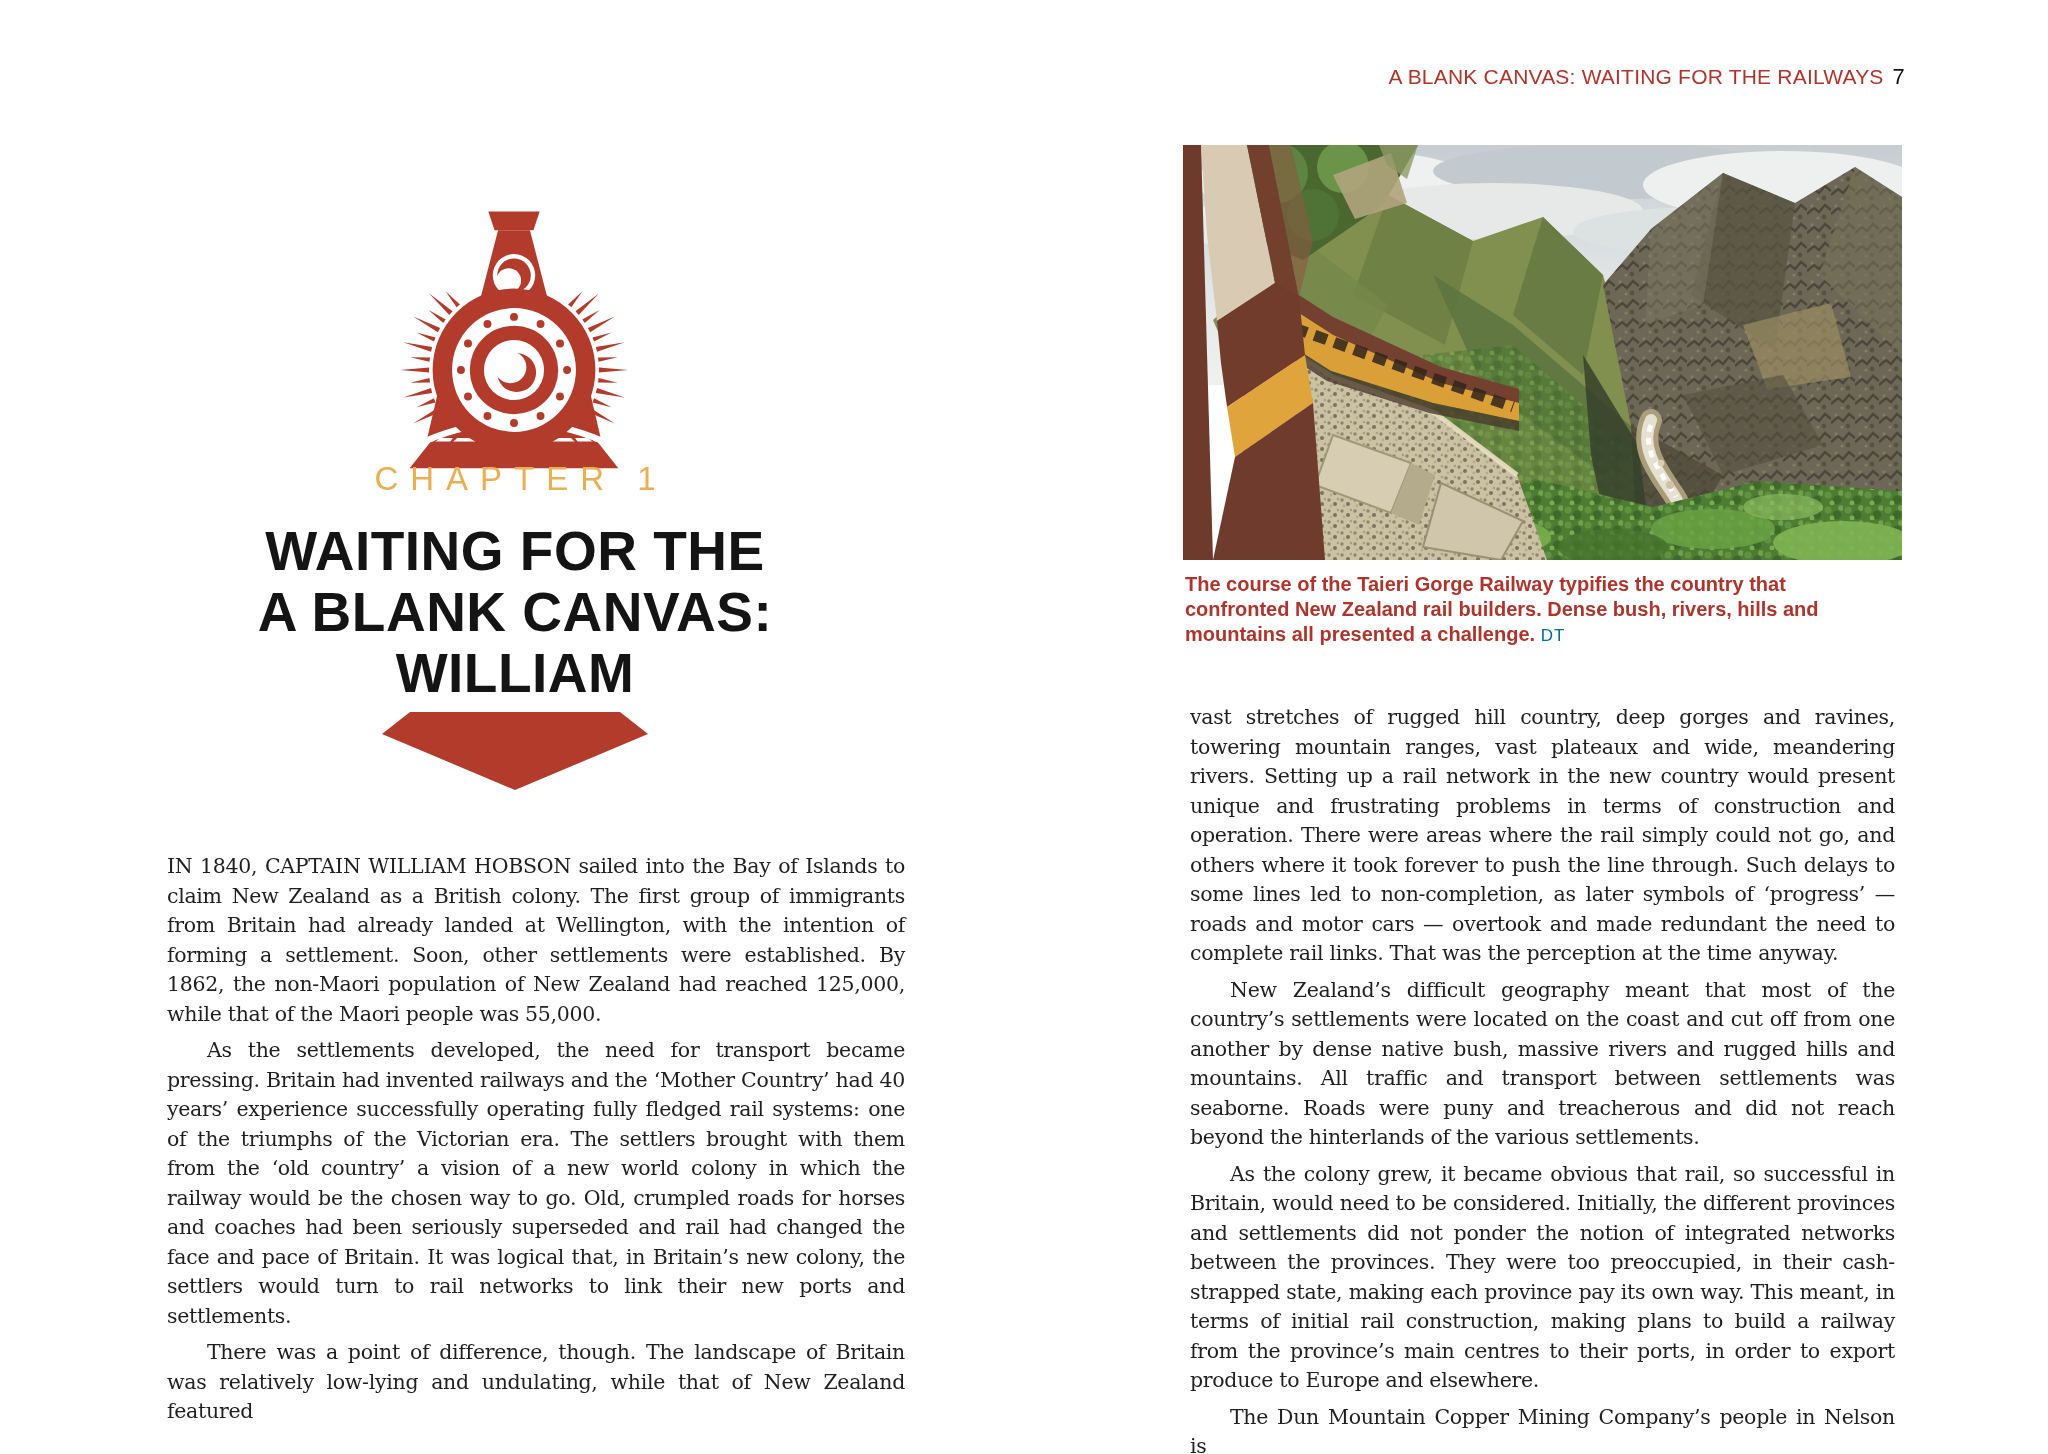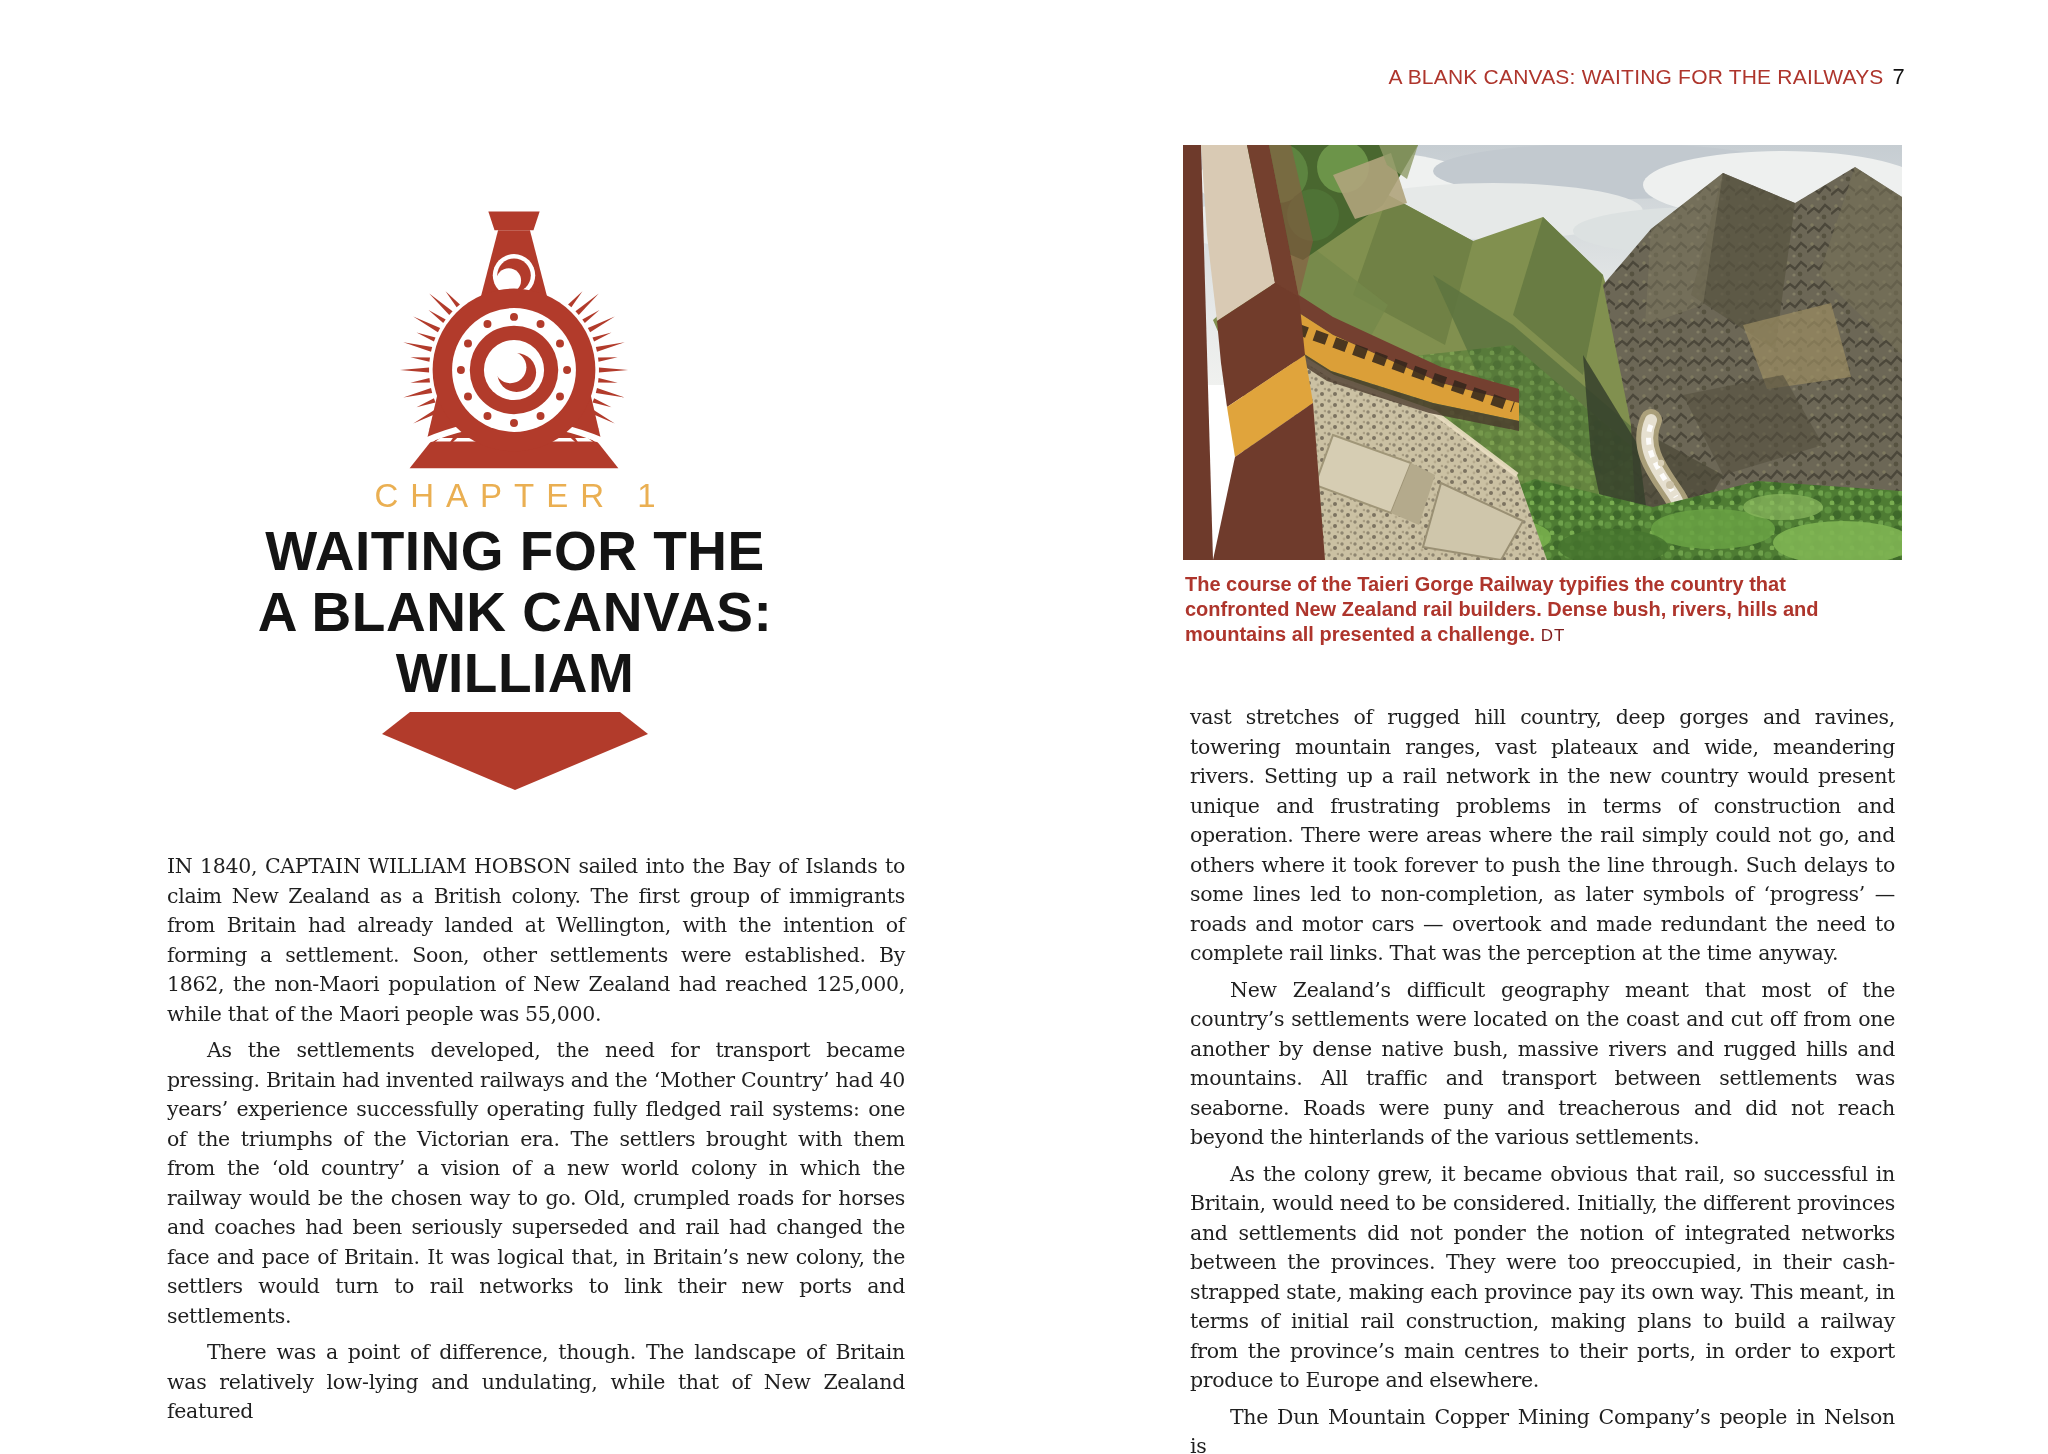--- a/index.html
+++ b/index.html
@@ -1,38 +1,38 @@
 <!DOCTYPE html>
 <html><head>
 <meta charset="utf-8">
 <style>
   html,body{margin:0;padding:0;background:#ffffff;}
   #spread{position:relative;width:2048px;height:1454px;background:#ffffff;overflow:hidden;
           font-family:"Liberation Sans",sans-serif;}
   
   .loco-icon{position:absolute;left:399px;top:206px;width:230px;height:266px;}
-  .chapter-label{position:absolute;left:165px;top:477px;width:700px;text-align:center;
+  .chapter-label{position:absolute;left:165px;top:460px;width:700px;text-align:center;
       font-size:33px;font-weight:400;letter-spacing:12px;text-indent:12px;color:#eaaf52;}
   .chapter-title{position:absolute;left:160px;top:521px;width:710px;text-align:center;
       font-weight:bold;font-size:55px;line-height:61px;letter-spacing:0.5px;color:#141414;}
   .chapter-title div{white-space:nowrap;}
   .banner{position:absolute;left:382px;top:712px;width:266px;height:78px;}
   .body-col{position:absolute;font-family:"DejaVu Serif",serif;color:#1f1f1f;}
   .body-col p{margin:7px;text-align:justify;font-size:20.5px;line-height:29.5px;
       letter-spacing:-0.3px;}
   .body-col p.indent{text-indent:40px;}
   .left-body{left:160px;top:845px;width:752px;}
   
   .running-header{position:absolute;left:1183px;top:64px;width:722px;text-align:right;
       font-weight:normal;font-size:21px;letter-spacing:0.2px;color:#ae352c;white-space:nowrap;}
   .running-header .folio{color:#111111;font-size:22px;margin-left:9px;}
   .photo{position:absolute;left:1183px;top:145px;width:719px;height:415px;display:block;}
   .caption{position:absolute;left:1185px;top:572px;width:706px;
       font-weight:bold;font-size:20px;line-height:25px;color:#ae352c;}
-  .caption .credit{color:#7f1d1d;font-weight:normal;font-size:17px;letter-spacing:1px;}
+  .caption .credit{color:#0369a1;font-weight:normal;font-size:17px;letter-spacing:1px;}
   .right-body{left:1183px;top:696px;width:719px;}
 </style>
 </head>
 <body>
 
 <div id="spread">
 
   <svg class="loco-icon" viewBox="0 0 260 300" xmlns="http://www.w3.org/2000/svg">
     <defs>
       <path id="rayL" d="M226,182.2 L259,185 L226,187.8 Z" fill="#b23b2b"></path>

